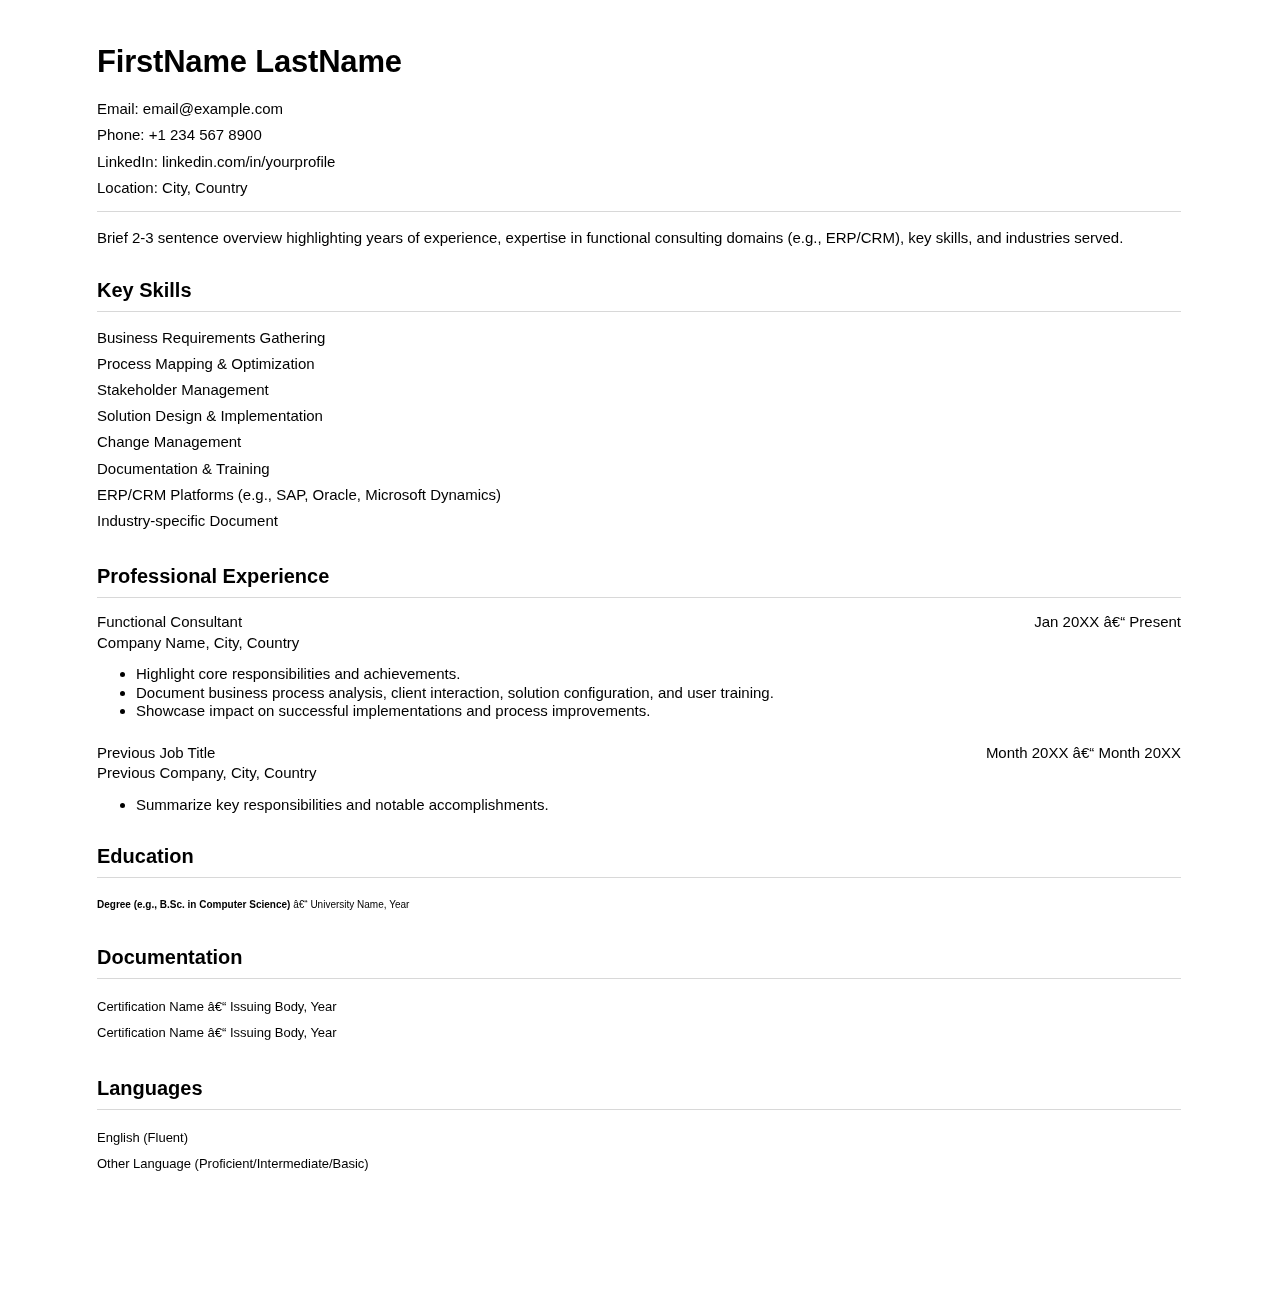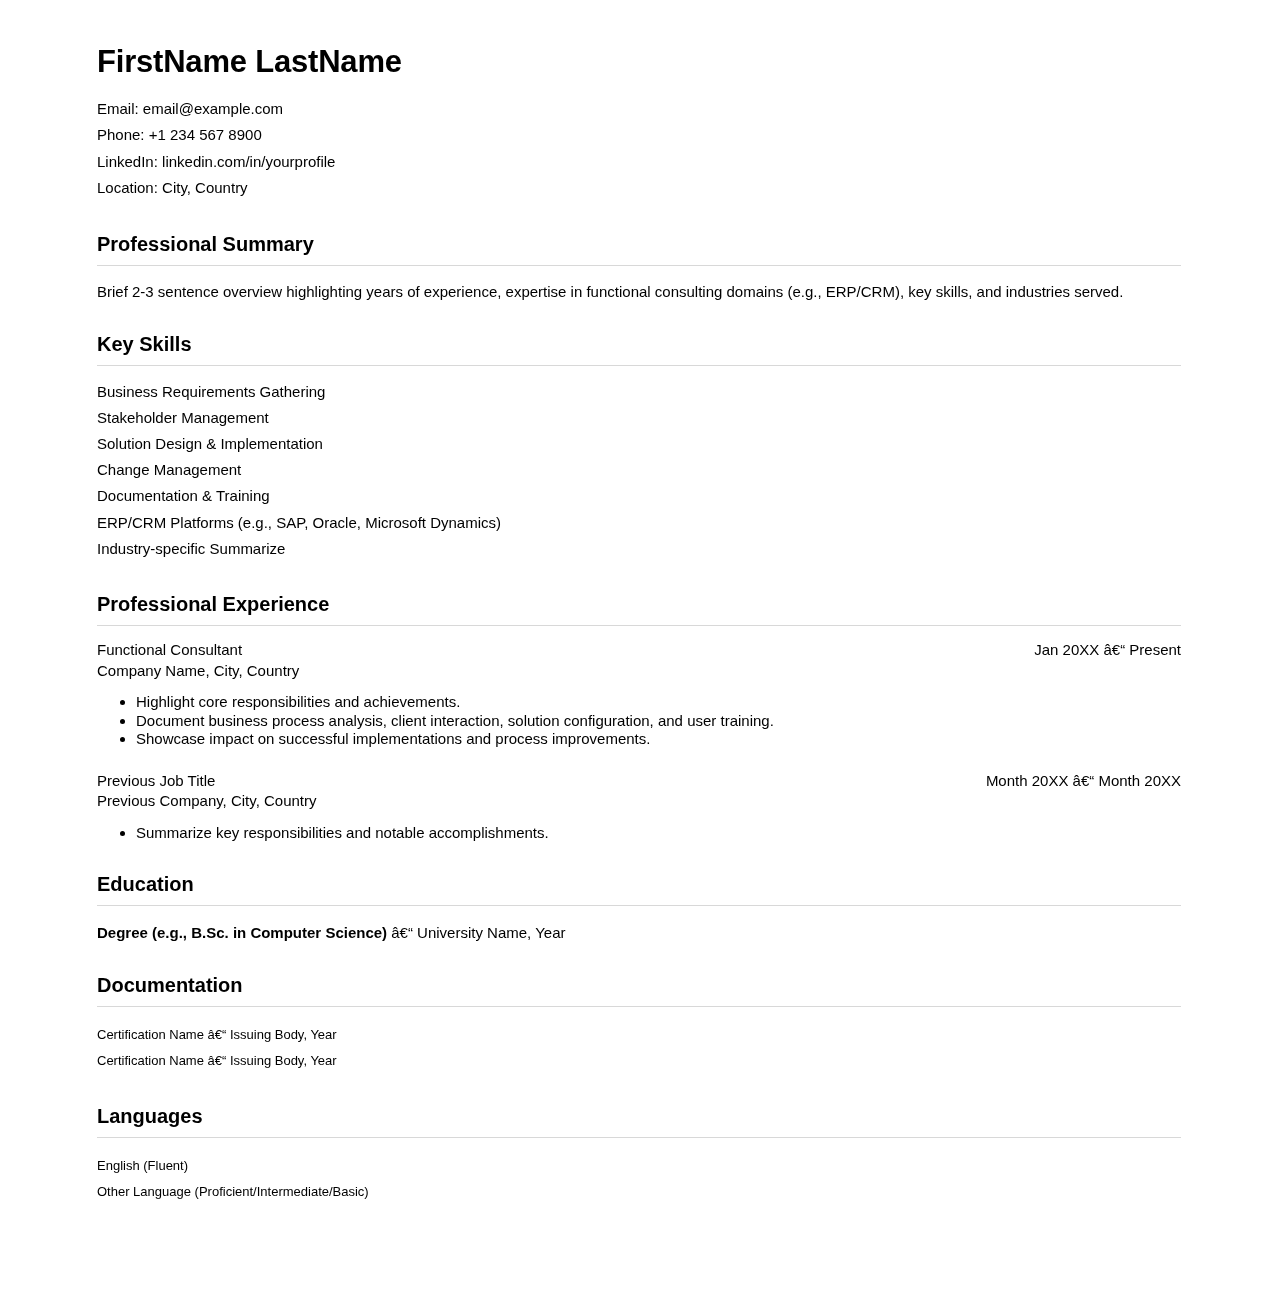--- a/index.html
+++ b/index.html
@@ -97,21 +97,21 @@
     padding-left: 39px;
     list-style: disc;
   }
   .job-bullets li {
     font-size: 15px;
     line-height: 18.5px;
   }
 
   
   .edu-line {
-    font-size: 15px;
+    font-size: 10px;
     line-height: 20px;
     margin: 17px 0 0 0;
   }
   .edu-degree { font-weight: bold; }
   .plain-list {
     list-style: none;
     margin: 15px 0 0 0;
     padding: 0;
   }
   .plain-list li {
@@ -127,36 +127,36 @@
 
     <header>
       <h1 class="name">FirstName LastName</h1>
       <p class="contact-line">Email: email@example.com</p>
       <p class="contact-line">Phone: +1 234 567 8900</p>
       <p class="contact-line">LinkedIn: linkedin.com/in/yourprofile</p>
       <p class="contact-line">Location: City, Country</p>
     </header>
 
     <section class="section">
-      <h2 class="section-title">Professional Summary</h2>
       <hr class="section-rule">
       <p class="body-text">Brief 2-3 sentence overview highlighting years of experience, expertise in functional consulting domains (e.g., ERP/CRM), key skills, and industries served.</p>
     </section>
 
     <section class="section">
       <h2 class="section-title">Key Skills</h2>
       <hr class="section-rule">
       <ul class="skill-list">
         <li>Business Requirements Gathering</li>
+        <li>Process Mapping &amp; Optimization</li>
         <li>Stakeholder Management</li>
         <li>Solution Design &amp; Implementation</li>
         <li>Change Management</li>
         <li>Documentation &amp; Training</li>
         <li>ERP/CRM Platforms (e.g., SAP, Oracle, Microsoft Dynamics)</li>
-        <li>Industry-specific Summarize</li>
+        <li>Industry-specific Document</li>
       </ul>
     </section>
 
     <section class="section">
       <h2 class="section-title">Professional Experience</h2>
       <hr class="section-rule">
 
       <div class="job">
         <div class="job-head">
           <span class="job-title">Functional Consultant</span>

